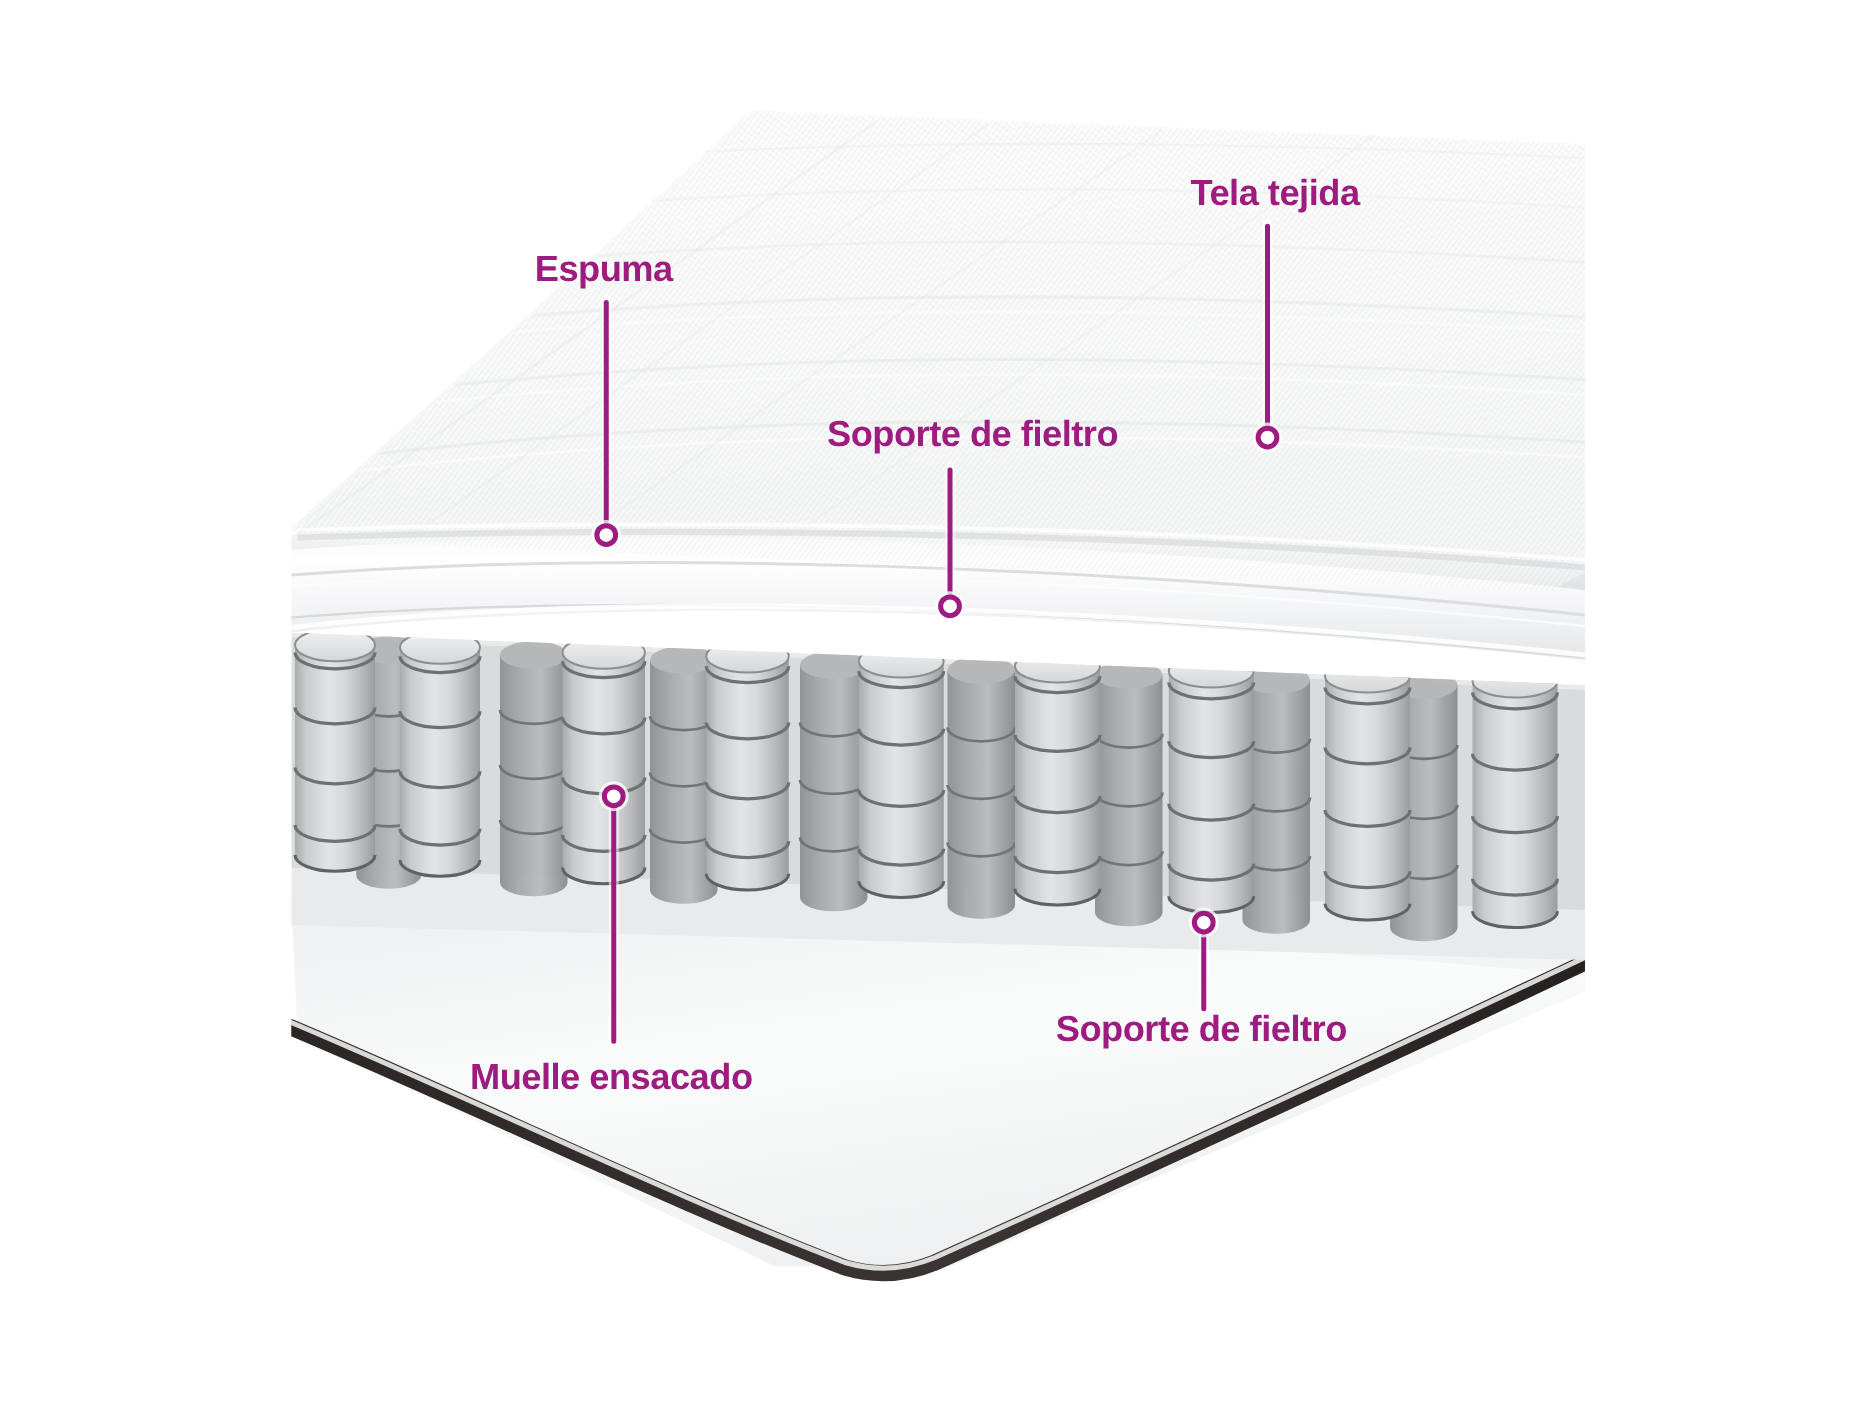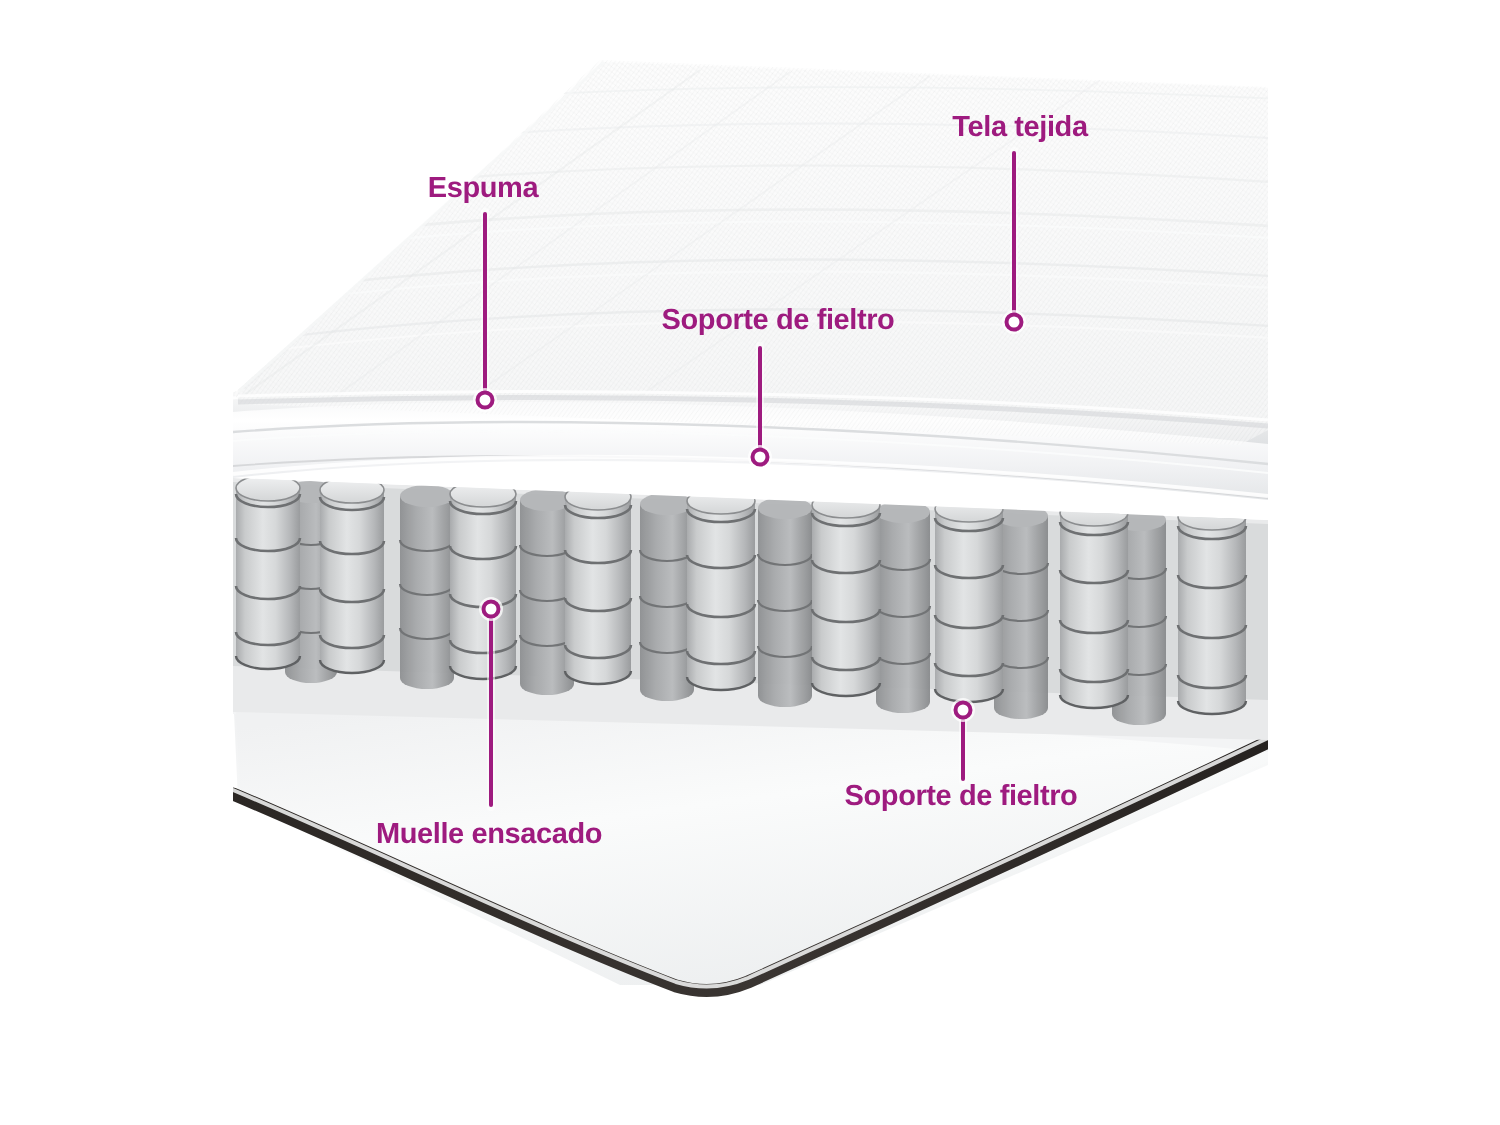--- a/index.html
+++ b/index.html
@@ -6,20 +6,21 @@
   html, body {
     width:1500px; height:1125px;
     background:#ffffff;
     font-family:"Liberation Sans", sans-serif;
     overflow:hidden;
   }
   #stage {
     position:relative;
     width:1500px; height:845px;
     background:#ffffff;
+    margin-top:28px;
   }
 
   
   #illustration {
     position:absolute;
     left:0; top:0; width:1500px; height:1125px;
   }
 
   
   .callout {

